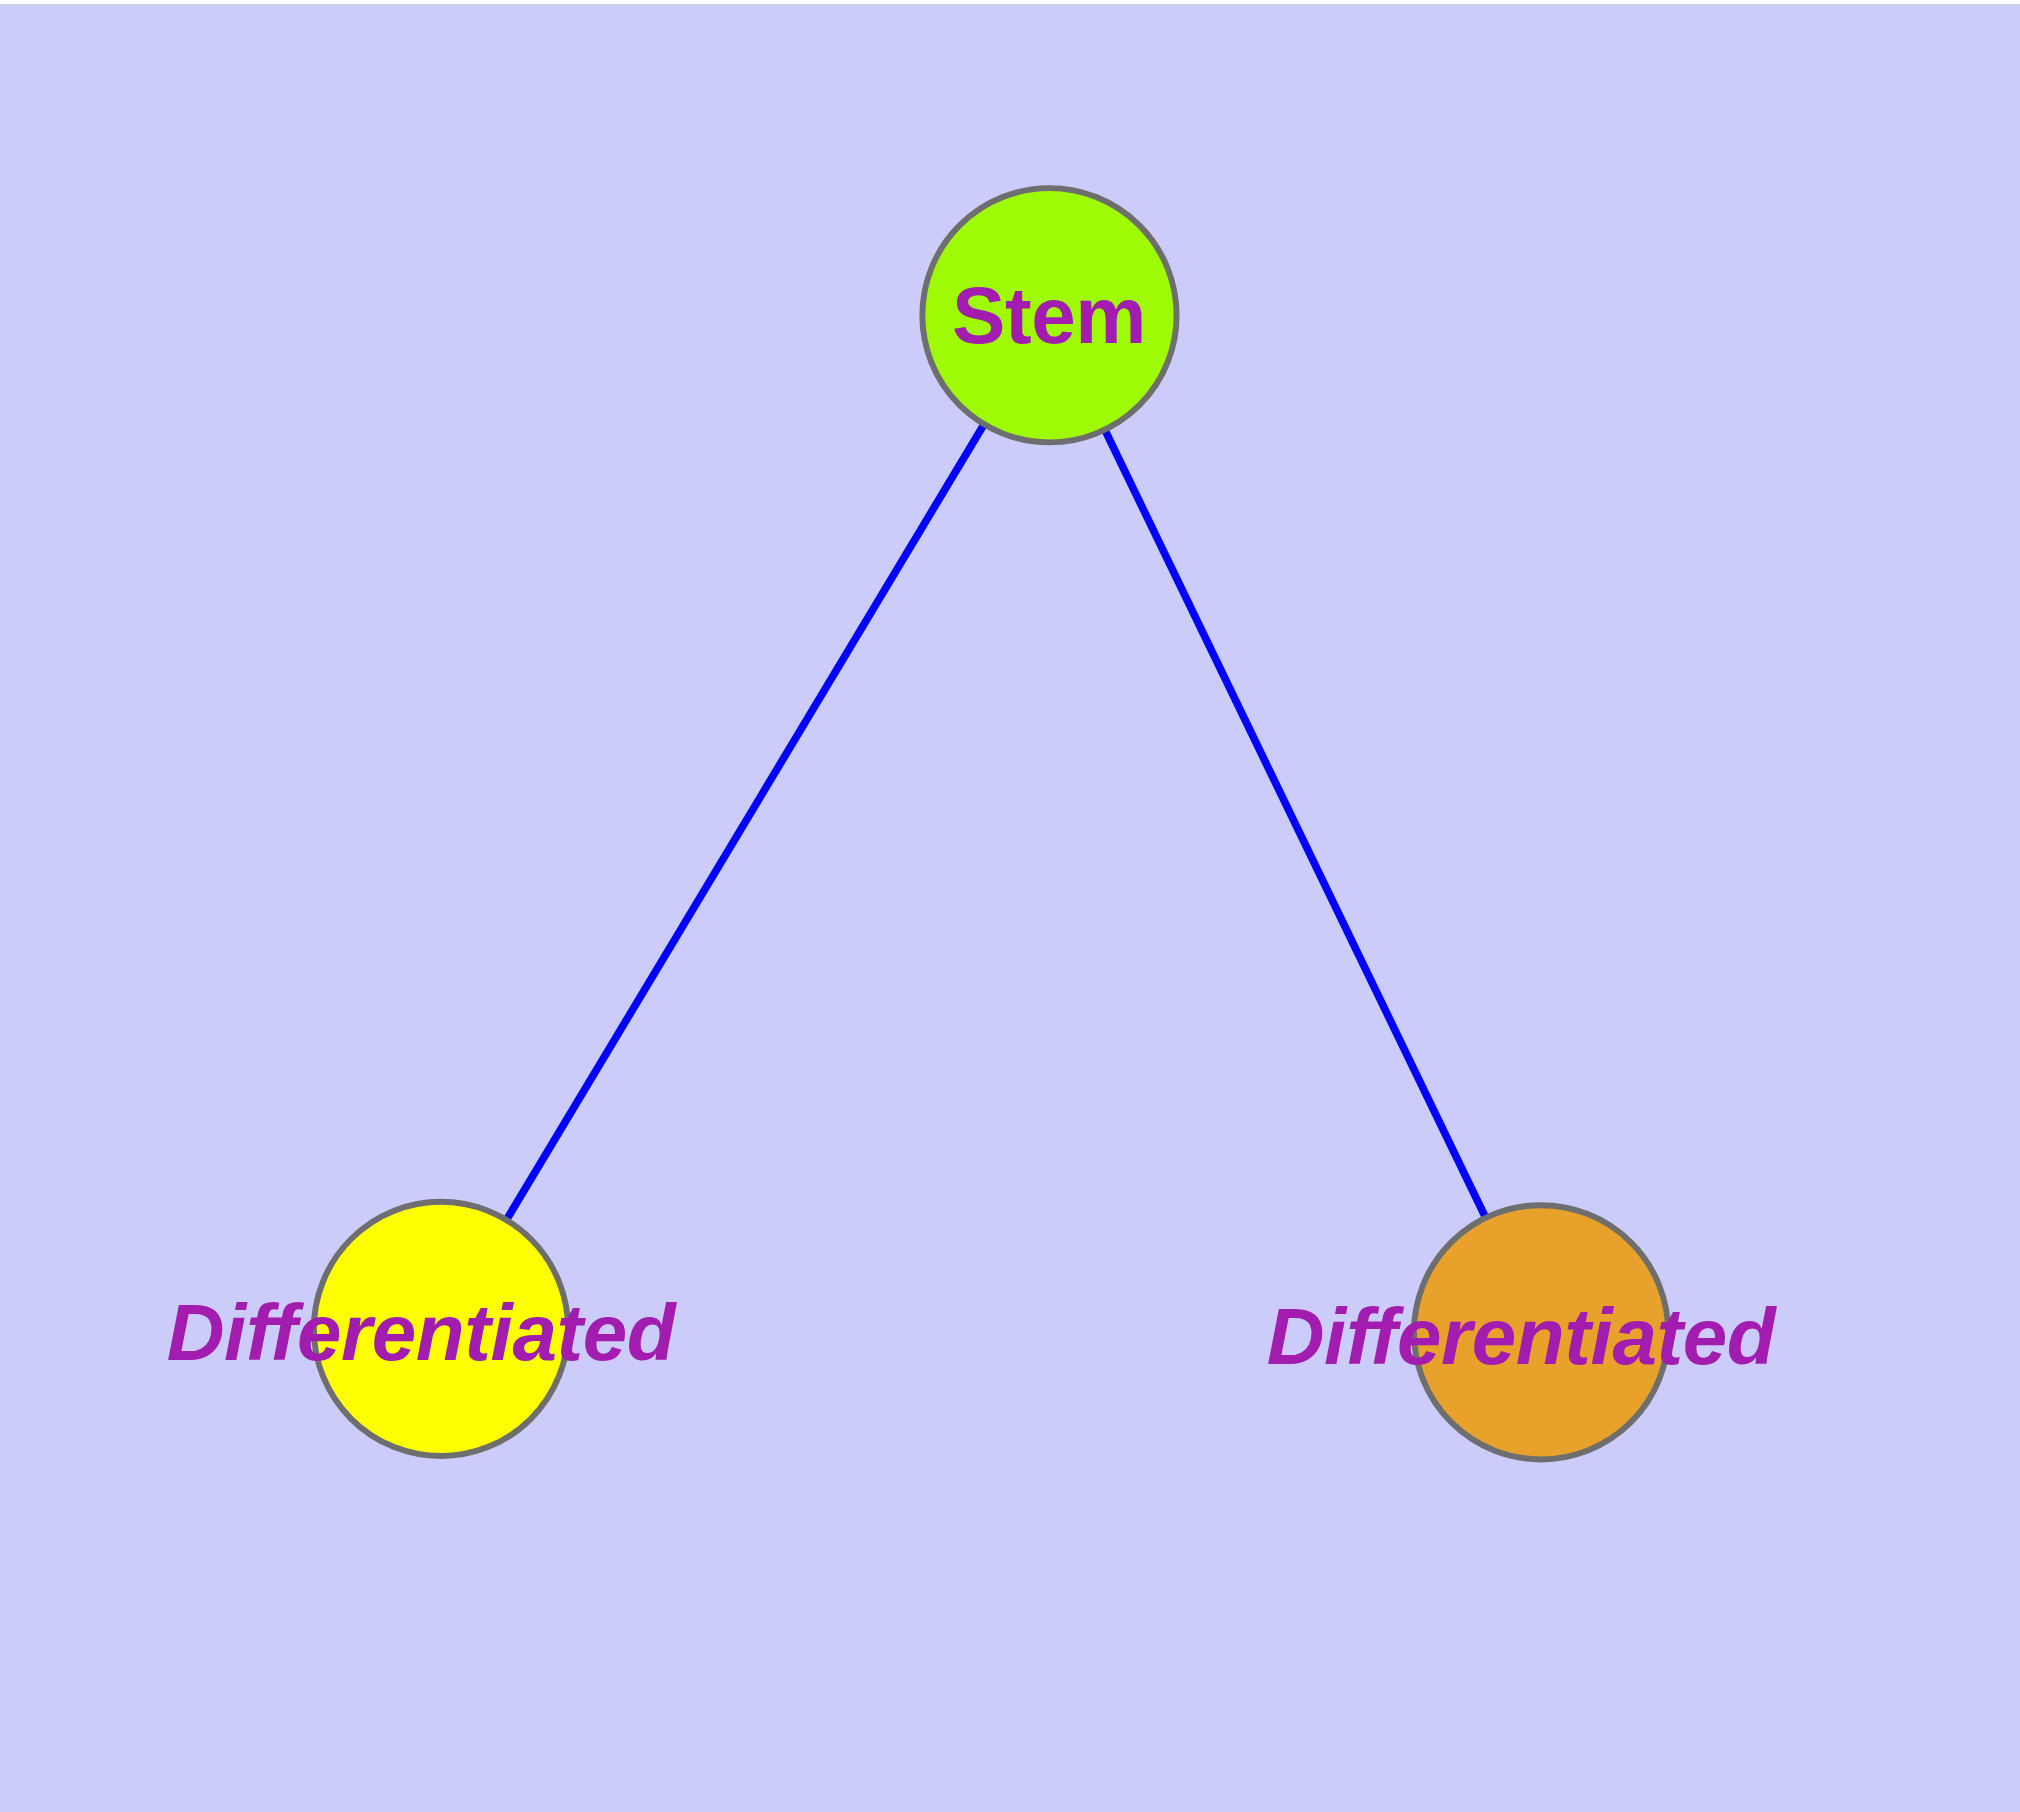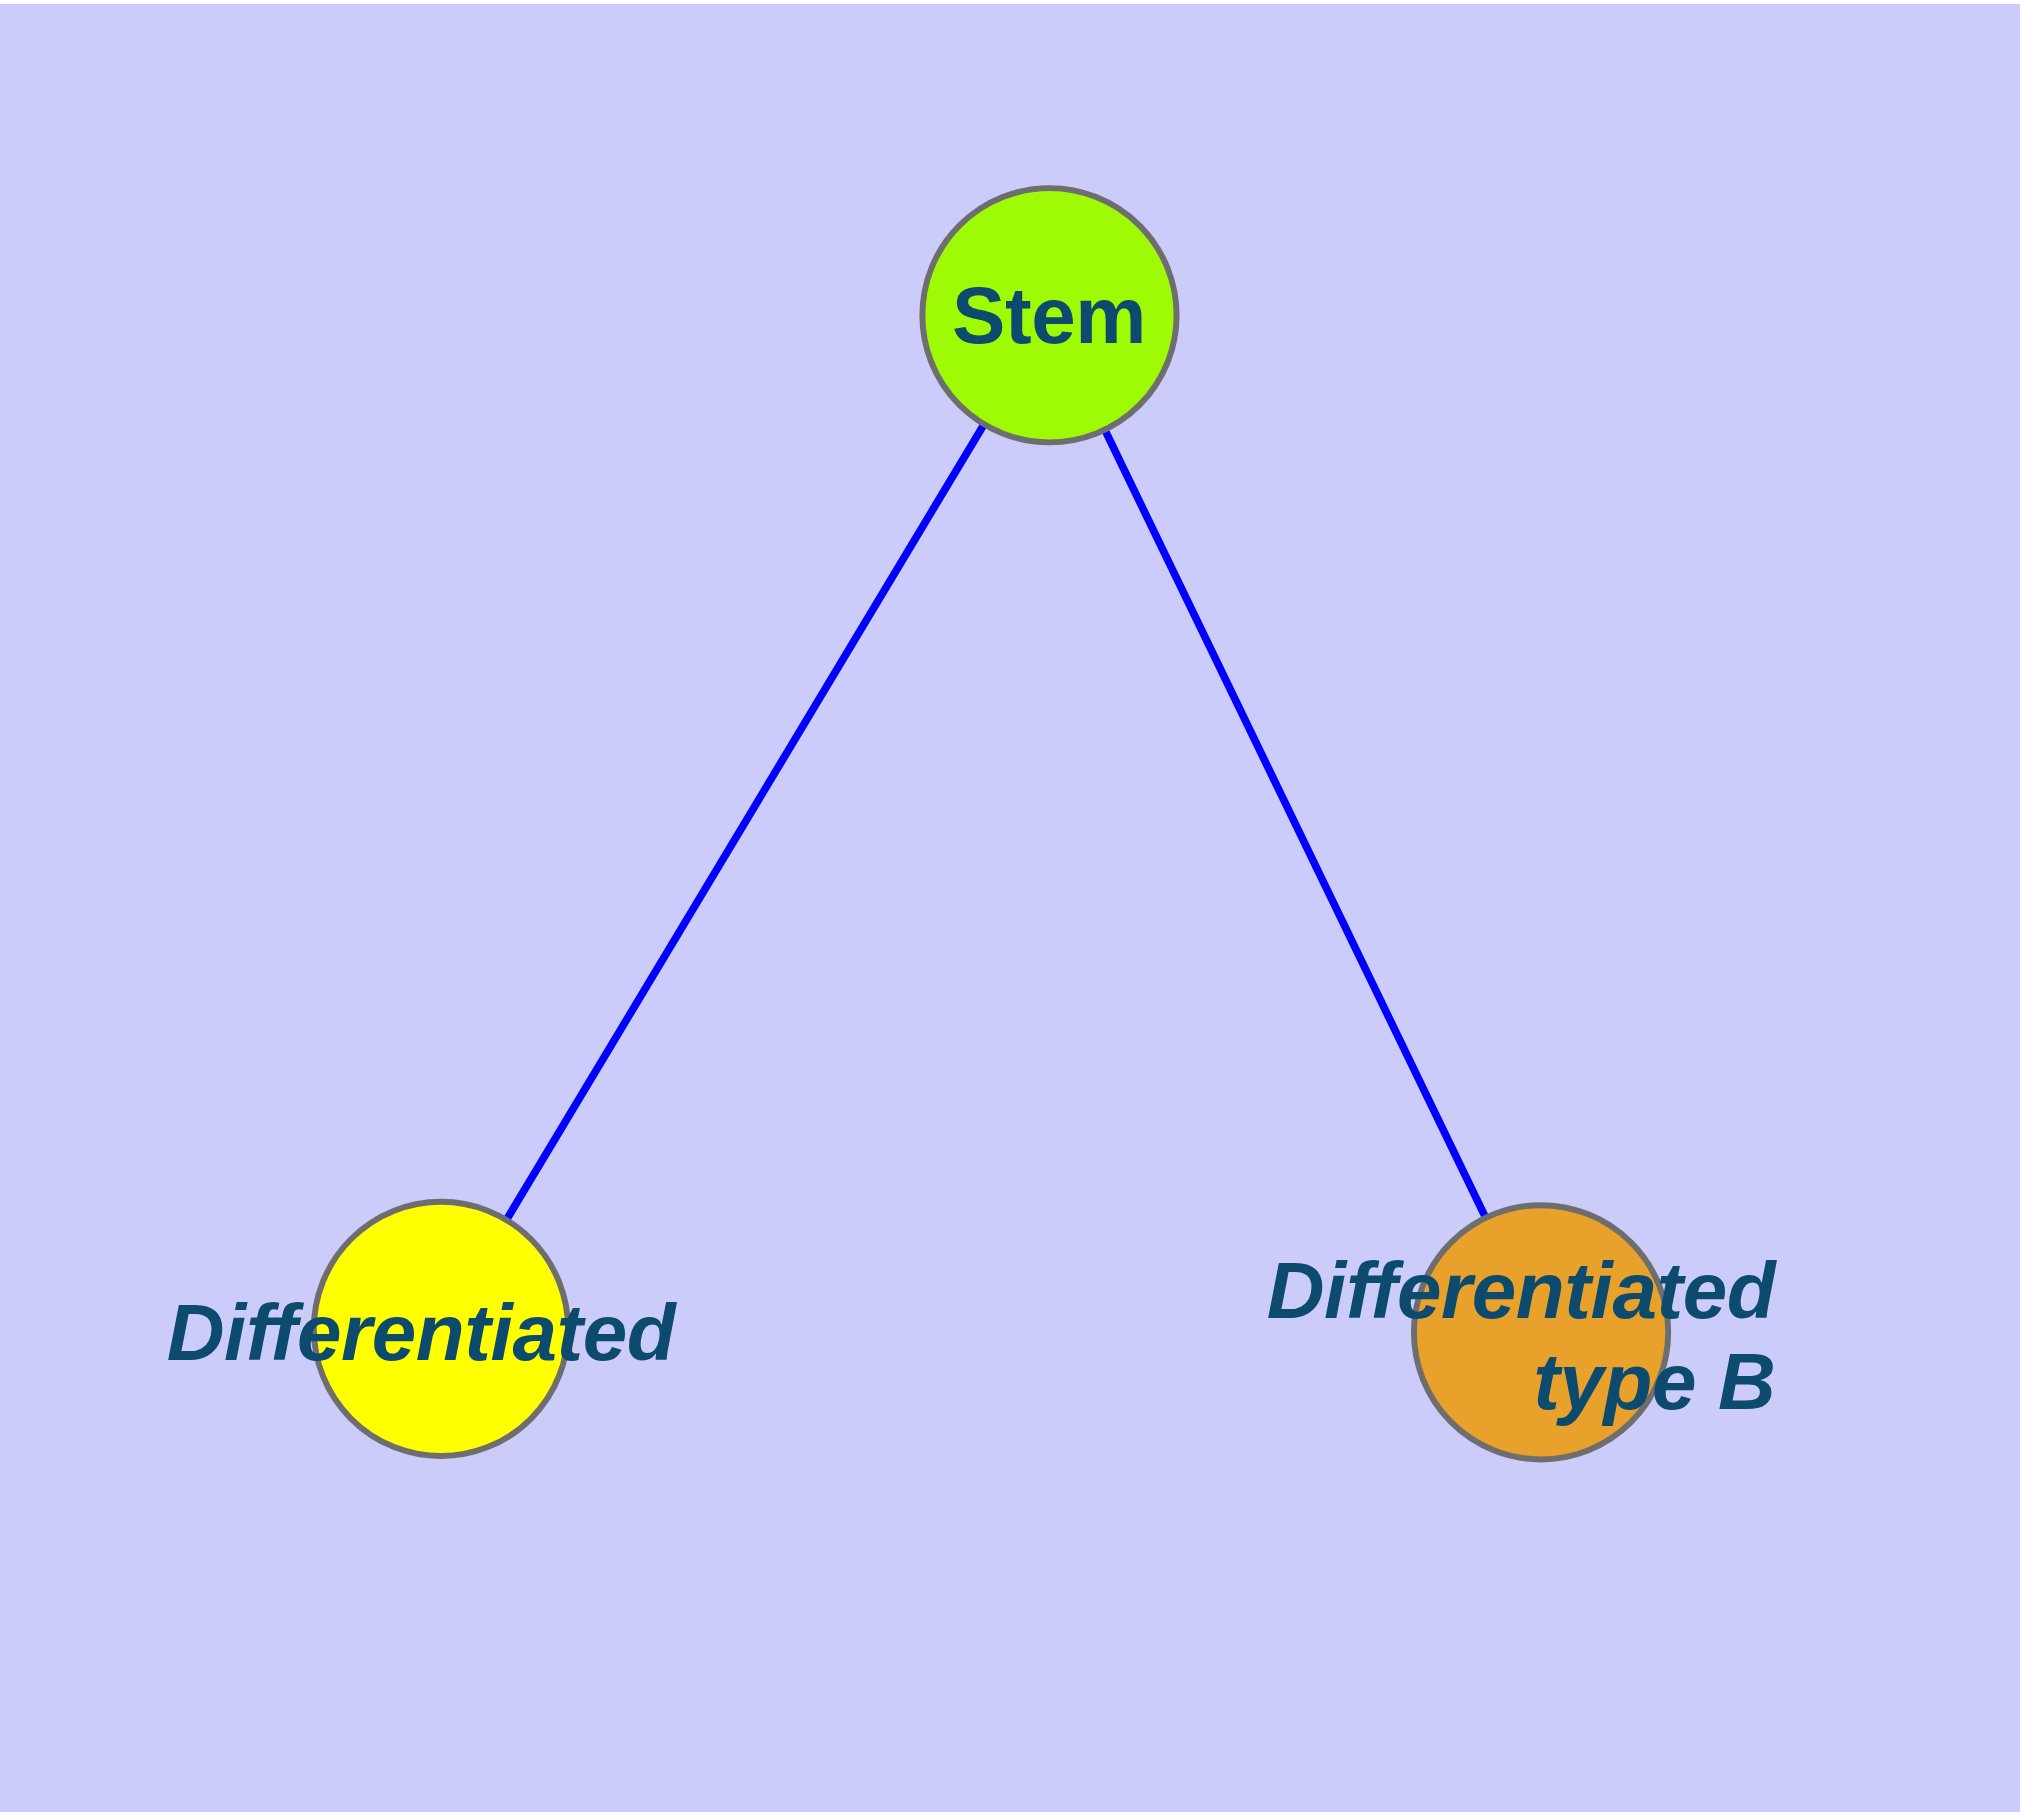--- a/index.html
+++ b/index.html
@@ -25,26 +25,26 @@
   }
   #graph-svg {
     position: absolute;
     left: 0;
     top: 0;
     width: 2021px;
     height: 1812px;
   }
   .node-label {
     position: absolute;
-    color: #0c4a6e;
+    color: #a21caf;
     font-weight: bold;
     font-size: 80px;
     line-height: 91px;
     letter-spacing: -0.4px;
-    text-align: right;
+    text-align: left;
     white-space: pre;
     pointer-events: none;
     -webkit-font-smoothing: antialiased;
   }
   .node-label.two-line {
     transform: translate(-50%, -50%);
     font-style: italic;
   }
   .node-label.one-line {
     transform: translate(-50%, -50%);
@@ -66,16 +66,16 @@
       <circle cx="520" cy="1568" r="150" fill="#ffff00" stroke="#6e6e6e" stroke-width="7"></circle>
       <circle cx="1818" cy="1572" r="150" fill="#e8a22c" stroke="#6e6e6e" stroke-width="7"></circle>
       <circle cx="1238" cy="372" r="150" fill="#9efb05" stroke="#6e6e6e" stroke-width="7"></circle>
     </g>
   </svg>
 
   <div class="node-label one-line" style="left:1049px; top:315px;">Stem</div>
 
   <div class="node-label two-line" style="left:421px; top:1332px;"><span>Differentiated</span><br></div>
 
-  <div class="node-label two-line" style="left:1521px; top:1336px;"><span>Differentiated</span><br><span>type B</span></div>
+  <div class="node-label two-line" style="left:1521px; top:1336px;"><span>Differentiated</span><br></div>
 
 </div>
 
 
 </body></html>

